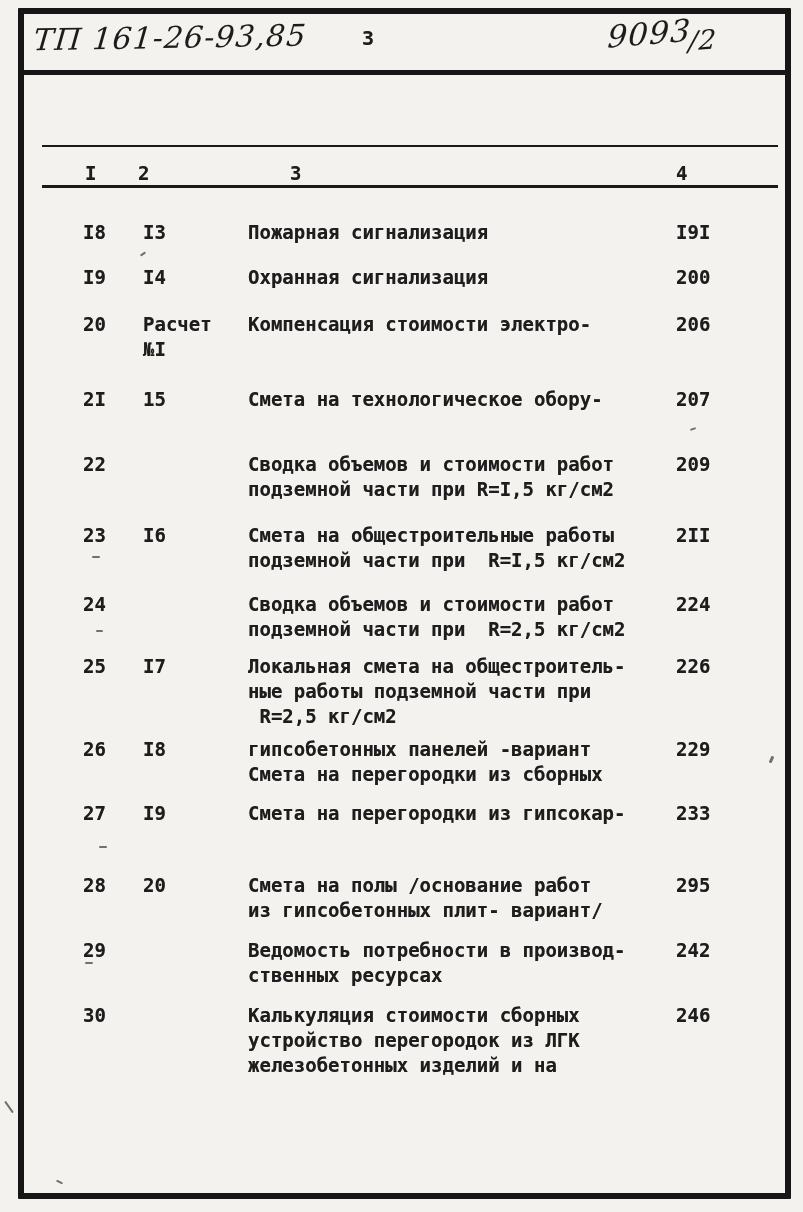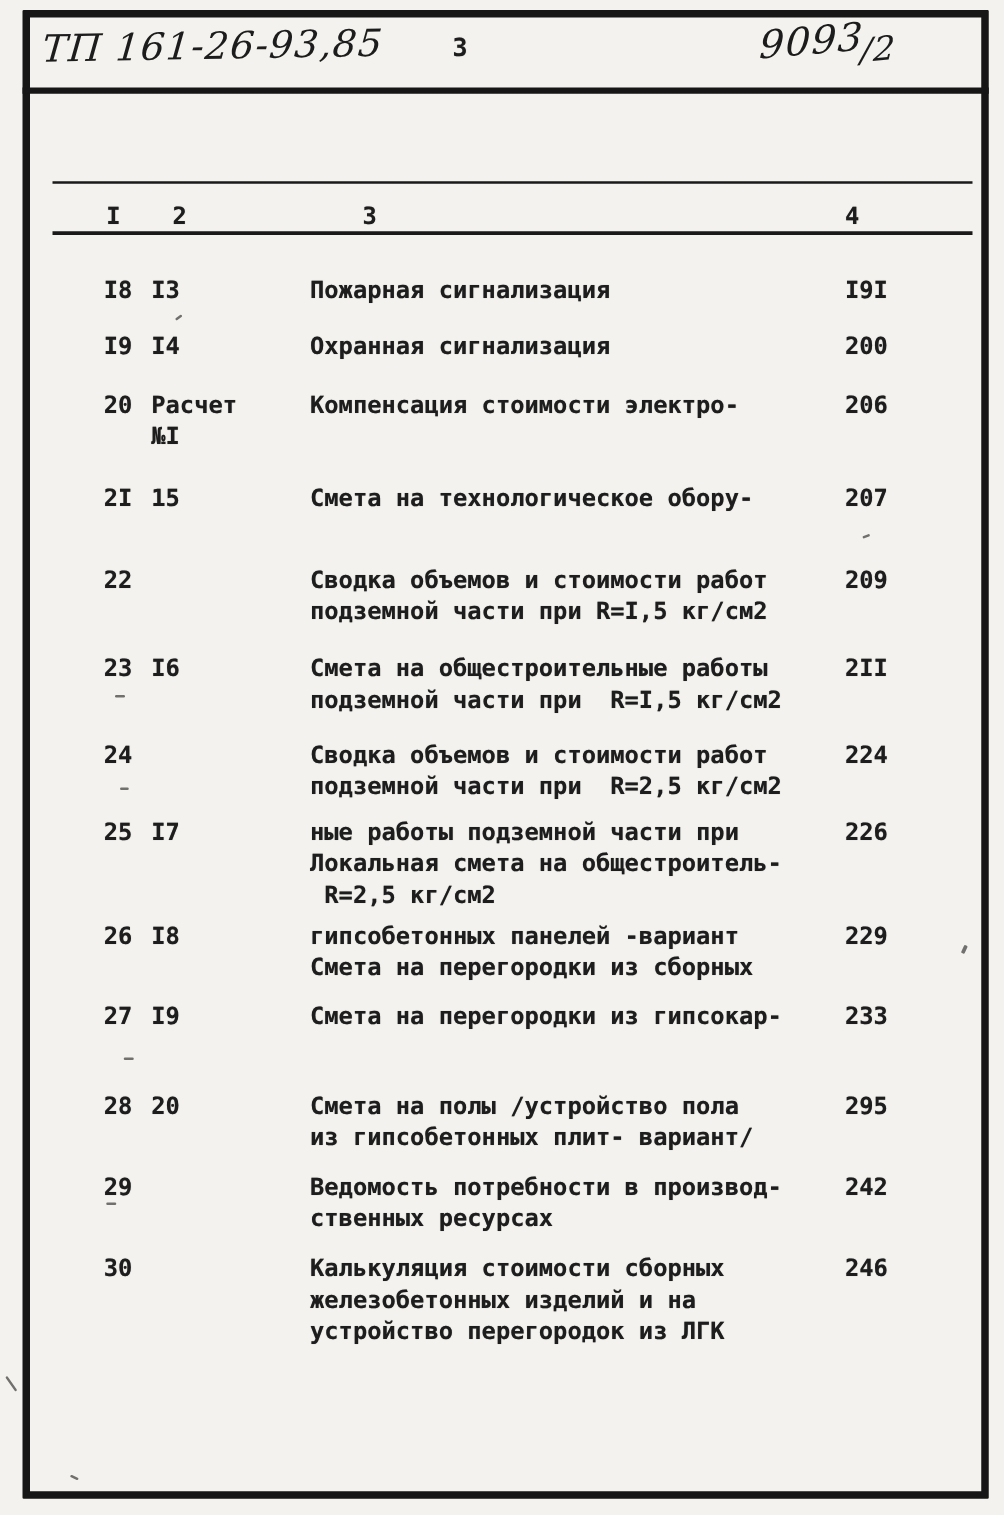--- a/index.html
+++ b/index.html
@@ -61,21 +61,21 @@
   }
   .rule{
     position:absolute;left:42px;width:736px;background:#1a1a1a;
   }
   .rule-top{top:145px;height:2px;}
   .rule-head{top:185px;height:3px;}
   .colhead{position:absolute;top:161px;}
   .ch1{left:85px}.ch2{left:138px}.ch3{left:290px}.ch4{left:676px}
   .row{position:absolute;left:0;width:100%;height:0;}
   .cell{position:absolute;top:0;}
-  .c-num{left:83px}.c-ref{left:121px}.c-title{left:248px}.c-page{left:676px}
+  .c-num{left:83px}.c-ref{left:143px}.c-title{left:248px}.c-page{left:676px}
   .tline{white-space:pre;}
   
   .speck{position:absolute;background:#2a2a2a;opacity:.65;border-radius:1px;}
 </style>
 </head>
 <body>
 
 <div class="page">
 
   <div class="frame"></div>
@@ -134,51 +134,51 @@
       </div>
       <div class="row" style="top: 592px;">
         <div class="cell typed c-num"><div class="tline">24</div></div>
         <div class="cell typed c-ref"></div>
         <div class="cell typed c-title"><div class="tline">Сводка объемов и стоимости работ</div><div class="tline">подземной части при  R=2,5 кг/см2</div></div>
         <div class="cell typed c-page"><div class="tline">224</div></div>
       </div>
       <div class="row" style="top: 654px;">
         <div class="cell typed c-num"><div class="tline">25</div></div>
         <div class="cell typed c-ref"><div class="tline">I7</div></div>
-        <div class="cell typed c-title"><div class="tline">ные работы подземной части при</div><div class="tline">Локальная смета на общестроитель-</div><div class="tline"> R=2,5 кг/см2</div></div>
+        <div class="cell typed c-title"><div class="tline">Локальная смета на общестроитель-</div><div class="tline">ные работы подземной части при</div><div class="tline"> R=2,5 кг/см2</div></div>
         <div class="cell typed c-page"><div class="tline">226</div></div>
       </div>
       <div class="row" style="top: 737px;">
         <div class="cell typed c-num"><div class="tline">26</div></div>
         <div class="cell typed c-ref"><div class="tline">I8</div></div>
         <div class="cell typed c-title"><div class="tline">гипсобетонных панелей -вариант</div><div class="tline">Смета на перегородки из сборных</div></div>
         <div class="cell typed c-page"><div class="tline">229</div></div>
       </div>
       <div class="row" style="top: 801px;">
         <div class="cell typed c-num"><div class="tline">27</div></div>
         <div class="cell typed c-ref"><div class="tline">I9</div></div>
         <div class="cell typed c-title"><div class="tline">Смета на перегородки из гипсокар-</div></div>
         <div class="cell typed c-page"><div class="tline">233</div></div>
       </div>
       <div class="row" style="top: 873px;">
         <div class="cell typed c-num"><div class="tline">28</div></div>
         <div class="cell typed c-ref"><div class="tline">20</div></div>
-        <div class="cell typed c-title"><div class="tline">Смета на полы /устройство пола</div><div class="tline">из гипсобетонных плит- вариант/</div></div>
+        <div class="cell typed c-title"><div class="tline">Смета на полы /основание работ</div><div class="tline">из гипсобетонных плит- вариант/</div></div>
         <div class="cell typed c-page"><div class="tline">295</div></div>
       </div>
       <div class="row" style="top: 938px;">
         <div class="cell typed c-num"><div class="tline">29</div></div>
         <div class="cell typed c-ref"></div>
         <div class="cell typed c-title"><div class="tline">Ведомость потребности в производ-</div><div class="tline">ственных ресурсах</div></div>
         <div class="cell typed c-page"><div class="tline">242</div></div>
       </div>
       <div class="row" style="top: 1003px;">
         <div class="cell typed c-num"><div class="tline">30</div></div>
         <div class="cell typed c-ref"></div>
-        <div class="cell typed c-title"><div class="tline">Калькуляция стоимости сборных</div><div class="tline">железобетонных изделий и на</div><div class="tline">устройство перегородок из ЛГК</div></div>
+        <div class="cell typed c-title"><div class="tline">Калькуляция стоимости сборных</div><div class="tline">устройство перегородок из ЛГК</div><div class="tline">железобетонных изделий и на</div></div>
         <div class="cell typed c-page"><div class="tline">246</div></div>
       </div>
     </div>
 
   <div class="speck" style="left:140px;top:253px;width:6px;height:2px;transform:rotate(-35deg);"></div>
   <div class="speck" style="left:690px;top:428px;width:6px;height:2px;transform:rotate(-20deg);"></div>
   <div class="speck" style="left:92px;top:556px;width:8px;height:2px;"></div>
   <div class="speck" style="left:96px;top:630px;width:7px;height:2px;"></div>
   <div class="speck" style="left:99px;top:846px;width:8px;height:2px;"></div>
   <div class="speck" style="left:85px;top:962px;width:8px;height:2px;"></div>

